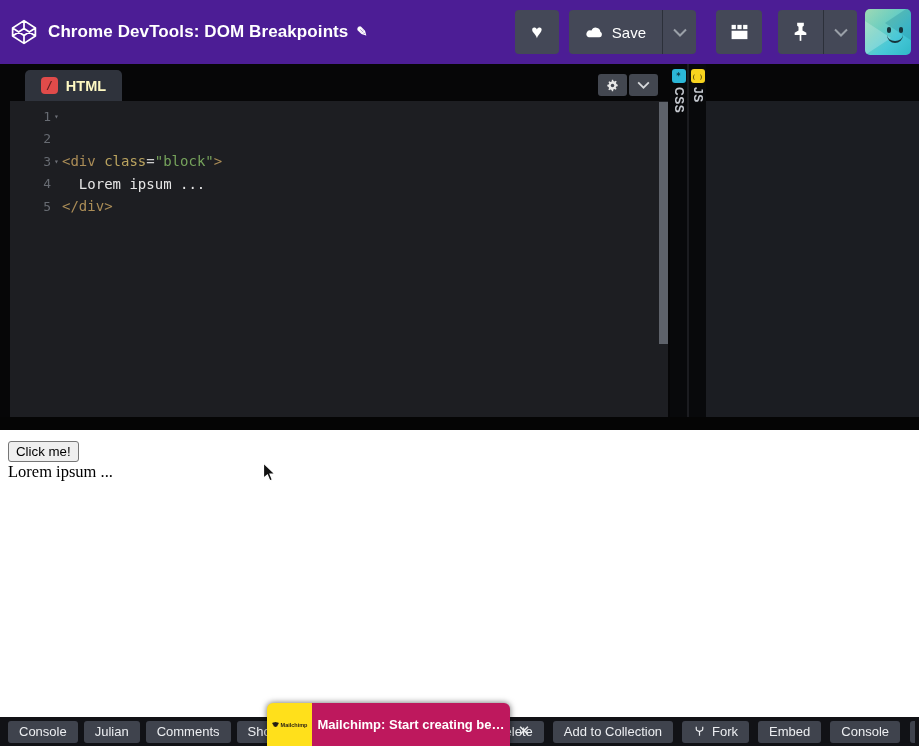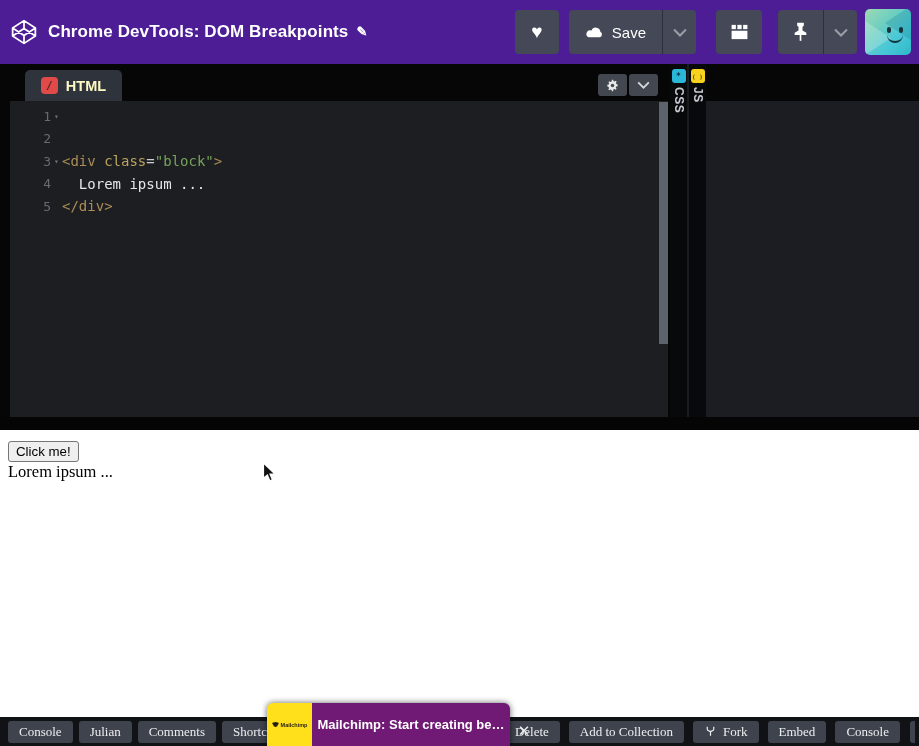--- a/index.html
+++ b/index.html
@@ -91,33 +91,33 @@
   .divider { height:13px; background:#050505; }
   .preview { height:287px; background:#fff; position:relative; }
   .preview-btn {
     position:absolute; left:8px; top:11px; font-family:"Liberation Sans", sans-serif; font-size:13.3px;
     color:#000; background:#efefef; border:1px solid #767676; border-radius:3px; padding:2px 7px; cursor:pointer;
   }
   .preview-text { position:absolute; left:8px; top:32px; font-family:"Liberation Serif", serif; font-size:16.5px; color:#000; }
   .cursor { position:absolute; left:262px; top:32px; }
 
   
-  .footer { height:29px; background:#111216; display:flex; align-items:center; padding:0 4px 0 8px; position:relative;font-family:Liberation Serif, serif; }
+  .footer { height:29px; background:#111216; display:flex; align-items:center; padding:0 4px 0 8px; position:relative; }
   .fbtn { background:#3f434d; color:#eceef1; border:none; border-radius:3px; height:22px;
     padding:0 11px; font-size:13px; font-family:inherit; display:flex; align-items:center; gap:6px; cursor:pointer; white-space:nowrap; }
   .fleft { display:flex; gap:6px; }
   .fright { margin-left:auto; display:flex; gap:9px; align-items:flex-end; }
   .sliver { width:5px; height:22px; background:#3f434d; border-radius:3px 0 0 3px; margin-left:1px; }
 
   .ad { position:absolute; left:267px; bottom:0; height:43px; display:flex; z-index:5;
     filter:drop-shadow(0 0 3px rgba(0,0,0,.6)); cursor:pointer; }
   .ad-logo { width:45px; background:#ffe01b; border-radius:6px 0 0 0; display:flex; align-items:center; justify-content:center; gap:2px; }
   .mc-mark { width:7px; height:7px; }
   .mc-word { font-size:5.5px; font-weight:bold; color:#241c15; }
-  .ad-panel { width:198px; background:#701a75; border-radius:0 6px 0 0; display:flex; align-items:center; justify-content:center; }
+  .ad-panel { width:198px; background:#be185d; border-radius:0 6px 0 0; display:flex; align-items:center; justify-content:center; }
   .ad-text { color:#fff; font-size:13px; font-weight:bold; white-space:nowrap; }
   .ad-close { position:absolute; left:512px; bottom:3px; width:24px; height:24px; background:none; border:none;
     color:#e9eaec; font-size:15px; cursor:pointer; z-index:6; font-family:inherit; }
 
   svg { display:block; }
 </style>
 </head>
 <body>
 
 <div class="screen">

